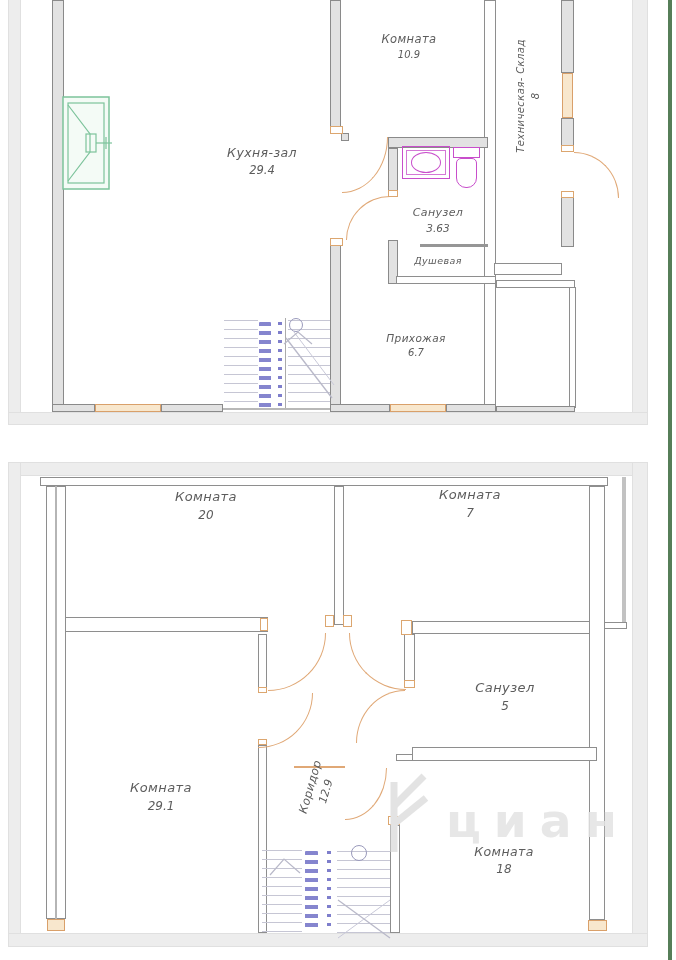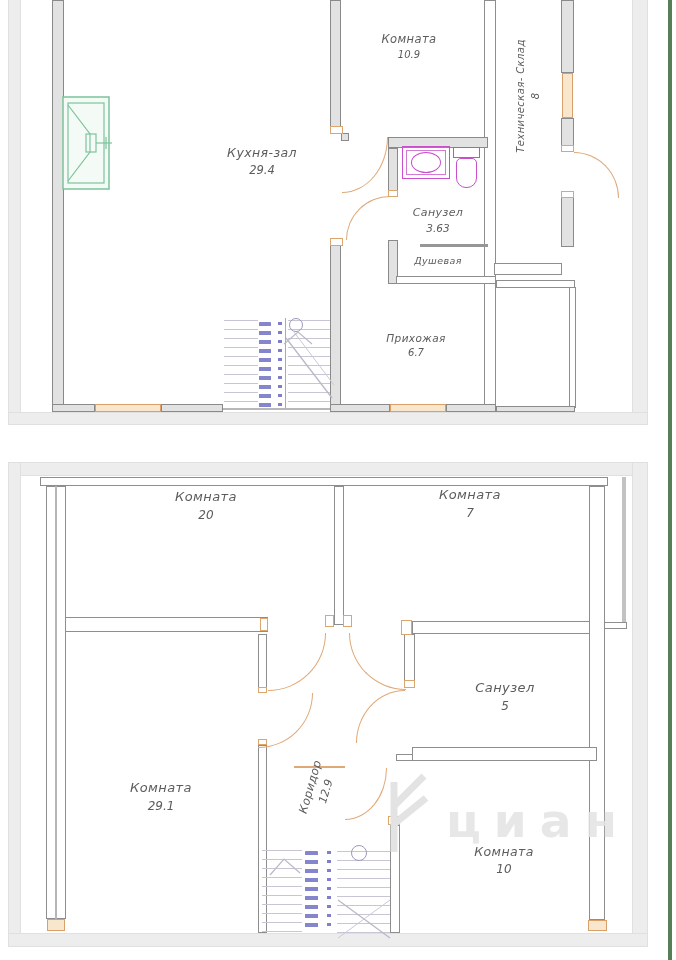--- a/index.html
+++ b/index.html
@@ -228,18 +228,18 @@
     <div class="lbl" style="left:161px;top:797px;">
       <div class="nm" style="font-size:13px;">Комната</div>
       <div class="ar" style="font-size:12px;">29.1</div>
     </div>
     <div class="lbl rot74" style="left:318px;top:789px;">
       <div class="nm" style="font-size:11.5px;">Коридор</div>
       <div class="ar" style="font-size:11px;">12.9</div>
     </div>
     <div class="lbl" style="left:504px;top:861px;">
       <div class="nm" style="font-size:12.5px;">Комната</div>
-      <div class="ar" style="font-size:12px;">10</div>
+      <div class="ar" style="font-size:12px;">18</div>
     </div>
   </div>
 
   <div class="abs" style="left:668px;top:0;width:4px;height:960px;background:#567e58;"></div>
 </div>
 
 </body></html>

